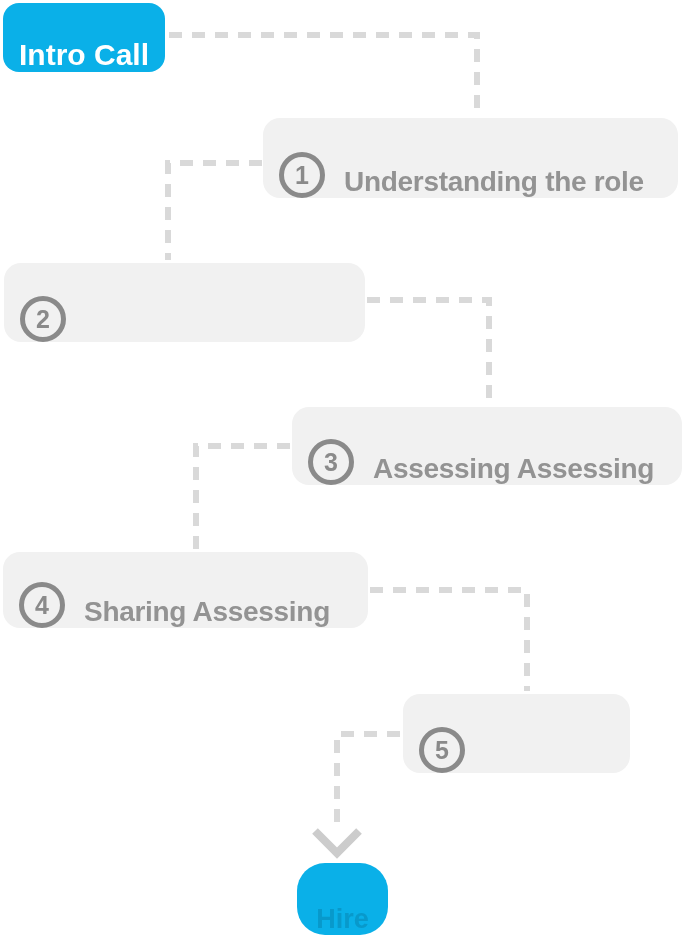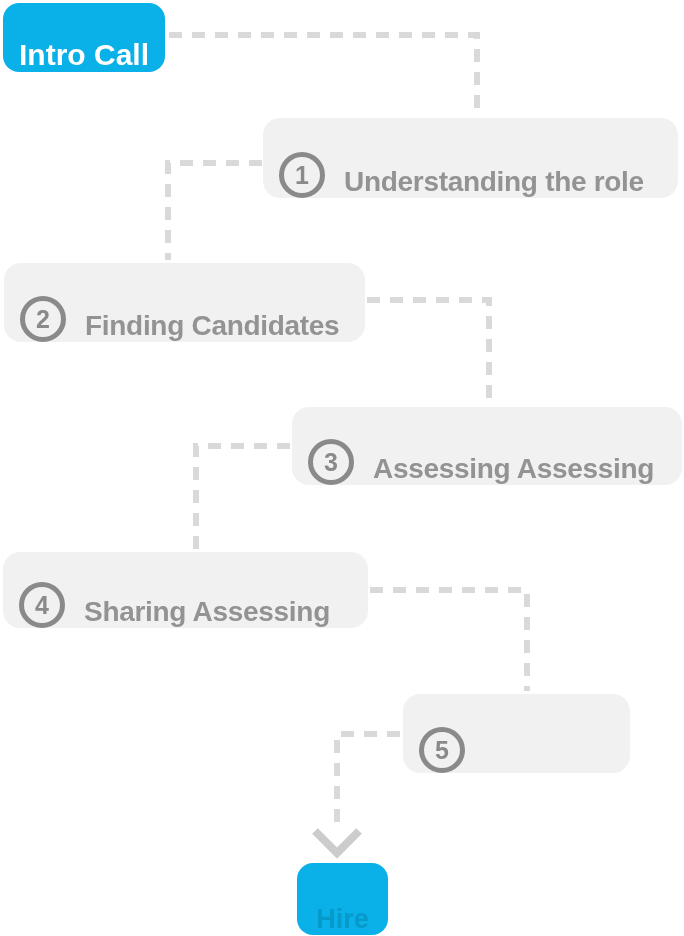--- a/index.html
+++ b/index.html
@@ -75,21 +75,21 @@
   }
   #step-1 { left: 263px; top: 118px; width: 415px; height: 80px; }
   #step-2 { left: 4px;   top: 263px; width: 361px; height: 79px; }
   #step-3 { left: 292px; top: 407px; width: 390px; height: 78px; }
   #step-4 { left: 3px;   top: 552px; width: 365px; height: 76px; }
   #step-5 { left: 403px; top: 694px; width: 227px; height: 79px; }
   .end-node {
     left: 297px; top: 863px;
     width: 91px; height: 72px;
     background: var(--accent-blue, #0AB0E8);
-    border-radius: 16px;
+    border-radius: 28px;
     justify-content: center;
     color: var(--end-label-blue, #0899CB);
     font-size: 27px;
     font-weight: bold;
   }
 </style>
 </head>
 <body>
 
 <div id="stage">
@@ -112,21 +112,20 @@
     <span class="badge">
       <span>1</span>
     </span>
     <span class="label">Understanding the role</span>
   </div>
 
   <div class="node step-node" id="step-2">
     <span class="badge">
       <span>2</span>
     </span>
-    <span class="label">Finding Candidates</span>
   </div>
 
   <div class="node step-node" id="step-3">
     <span class="badge">
       <span>3</span>
     </span>
     <span class="label">Assessing Assessing</span>
   </div>
 
   <div class="node step-node" id="step-4">

